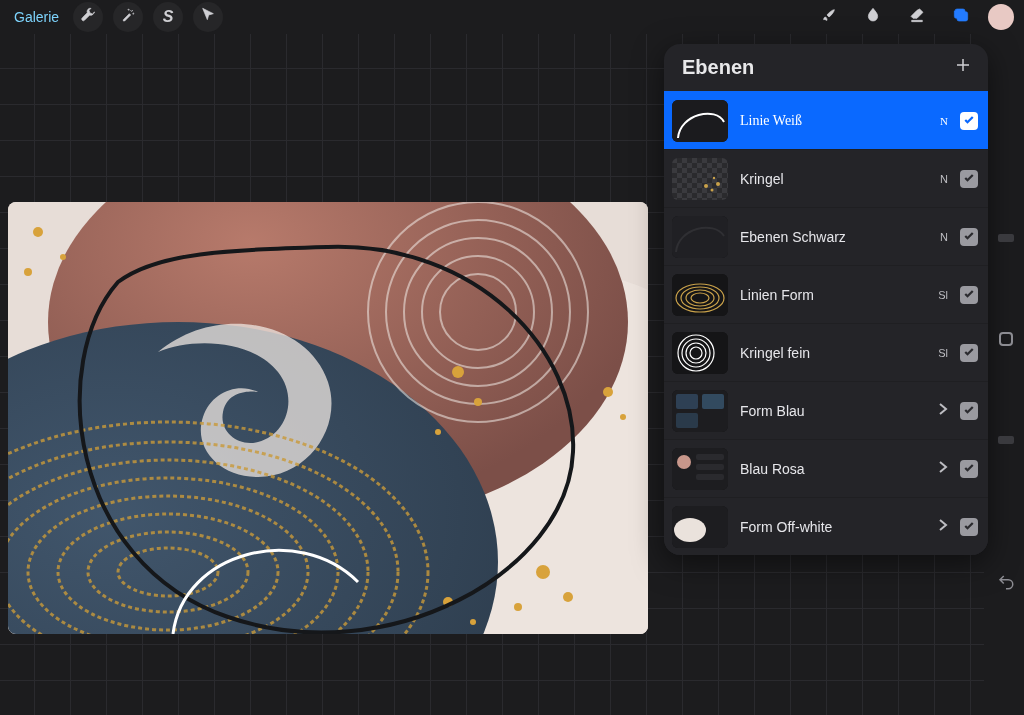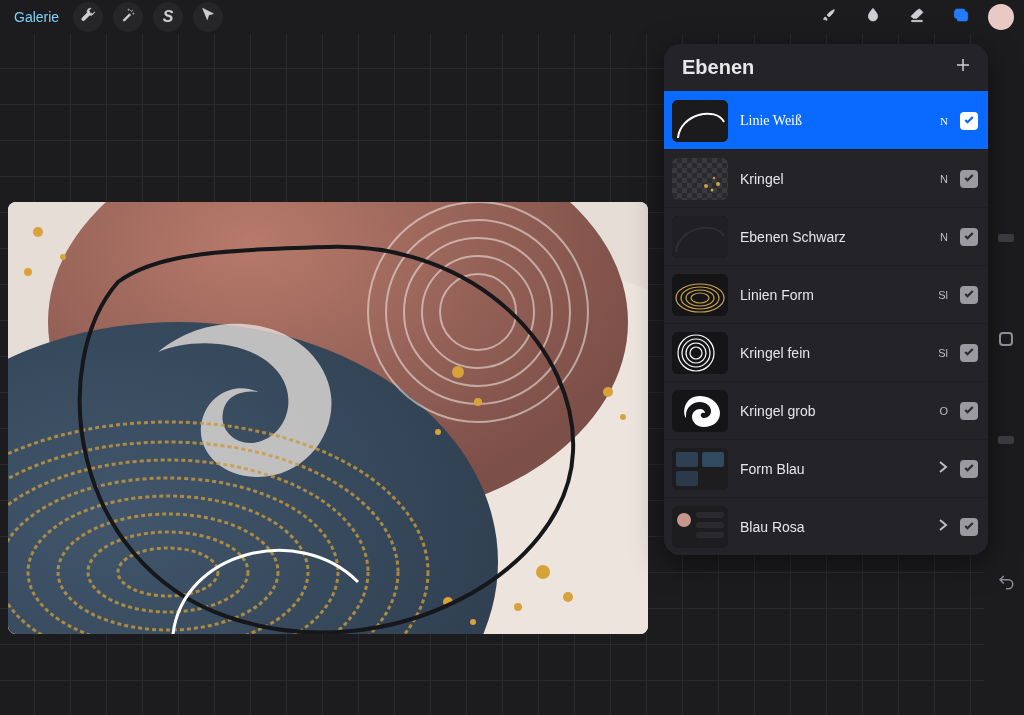--- a/index.html
+++ b/index.html
@@ -341,35 +341,20 @@
         <div class="blend">Sl</div>
         <div class="vis">
           <span><svg viewBox="0 0 16 16">
               <path d="M3 8l3 3 7-7"></path>
             </svg></span>
         </div>
       </div>
       <div class="layer-row">
         <div class="thumb">
           <svg viewBox="0 0 56 42">
-            <rect width="56" height="42" fill="#151517"></rect>
-            <path fill="#fff" d="M28 6c12 0 20 9 20 17 0 9-8 14-16 14-7 0-12-5-12-10 0-5 4-8 8-8 3 0 5 2 5 4 0 0-3-1-4 1-1 2 1 4 3 4 4 0 7-3 7-7 0-5-5-9-11-9-8 0-14 6-14 13 0 1 0 2 0 3C10 23 12 6 28 6z"></path>
-          </svg>
-        </div>
-        <div class="layer-name">Kringel grob</div>
-        <div class="blend">O</div>
-        <div class="vis">
-          <span><svg viewBox="0 0 16 16">
-              <path d="M3 8l3 3 7-7"></path>
-            </svg></span>
-        </div>
-      </div>
-      <div class="layer-row">
-        <div class="thumb">
-          <svg viewBox="0 0 56 42">
             <rect width="56" height="42" fill="#1d1d20"></rect>
             <rect x="4" y="4" width="22" height="15" fill="#2e4054" rx="2"></rect>
             <rect x="30" y="4" width="22" height="15" fill="#324a5f" rx="2"></rect>
             <rect x="4" y="23" width="22" height="15" fill="#2a3a4a" rx="2"></rect>
           </svg>
         </div>
         <div class="layer-name">Form Blau</div>
         <div class="chev">
           <span><svg width="10" height="14" viewBox="0 0 10 14">
               <path d="M2 2l6 5-6 5" fill="none" stroke="currentColor" stroke-width="2"></path>
@@ -385,20 +370,39 @@
         <div class="thumb">
           <svg viewBox="0 0 56 42">
             <rect width="56" height="42" fill="#1d1d20"></rect>
             <circle cx="12" cy="14" r="7" fill="#c8978b"></circle>
             <rect x="24" y="6" width="28" height="6" fill="#2a2a2e" rx="2"></rect>
             <rect x="24" y="16" width="28" height="6" fill="#2a2a2e" rx="2"></rect>
             <rect x="24" y="26" width="28" height="6" fill="#2a2a2e" rx="2"></rect>
           </svg>
         </div>
         <div class="layer-name">Blau Rosa</div>
+        <div class="chev">
+          <span><svg width="10" height="14" viewBox="0 0 10 14">
+              <path d="M2 2l6 5-6 5" fill="none" stroke="currentColor" stroke-width="2"></path>
+            </svg></span>
+        </div>
+        <div class="vis">
+          <span><svg viewBox="0 0 16 16">
+              <path d="M3 8l3 3 7-7"></path>
+            </svg></span>
+        </div>
+      </div>
+      <div class="layer-row">
+        <div class="thumb">
+          <svg viewBox="0 0 56 42">
+            <rect width="56" height="42" fill="#1d1d20"></rect>
+            <ellipse cx="18" cy="24" rx="16" ry="12" fill="#eae2dc"></ellipse>
+          </svg>
+        </div>
+        <div class="layer-name">Form Off-white</div>
         <div class="chev">
           <span><svg width="10" height="14" viewBox="0 0 10 14">
               <path d="M2 2l6 5-6 5" fill="none" stroke="currentColor" stroke-width="2"></path>
             </svg></span>
         </div>
         <div class="vis">
           <span><svg viewBox="0 0 16 16">
               <path d="M3 8l3 3 7-7"></path>
             </svg></span>
         </div>

